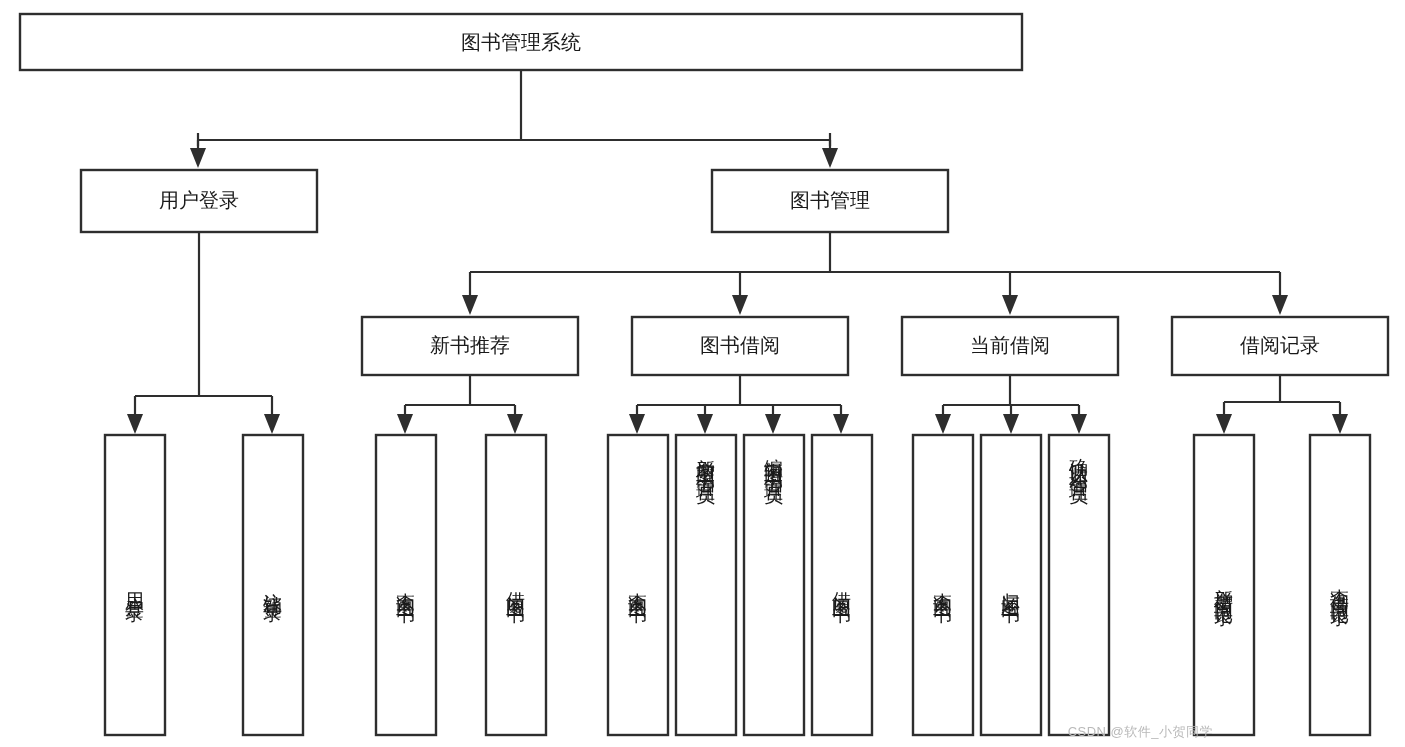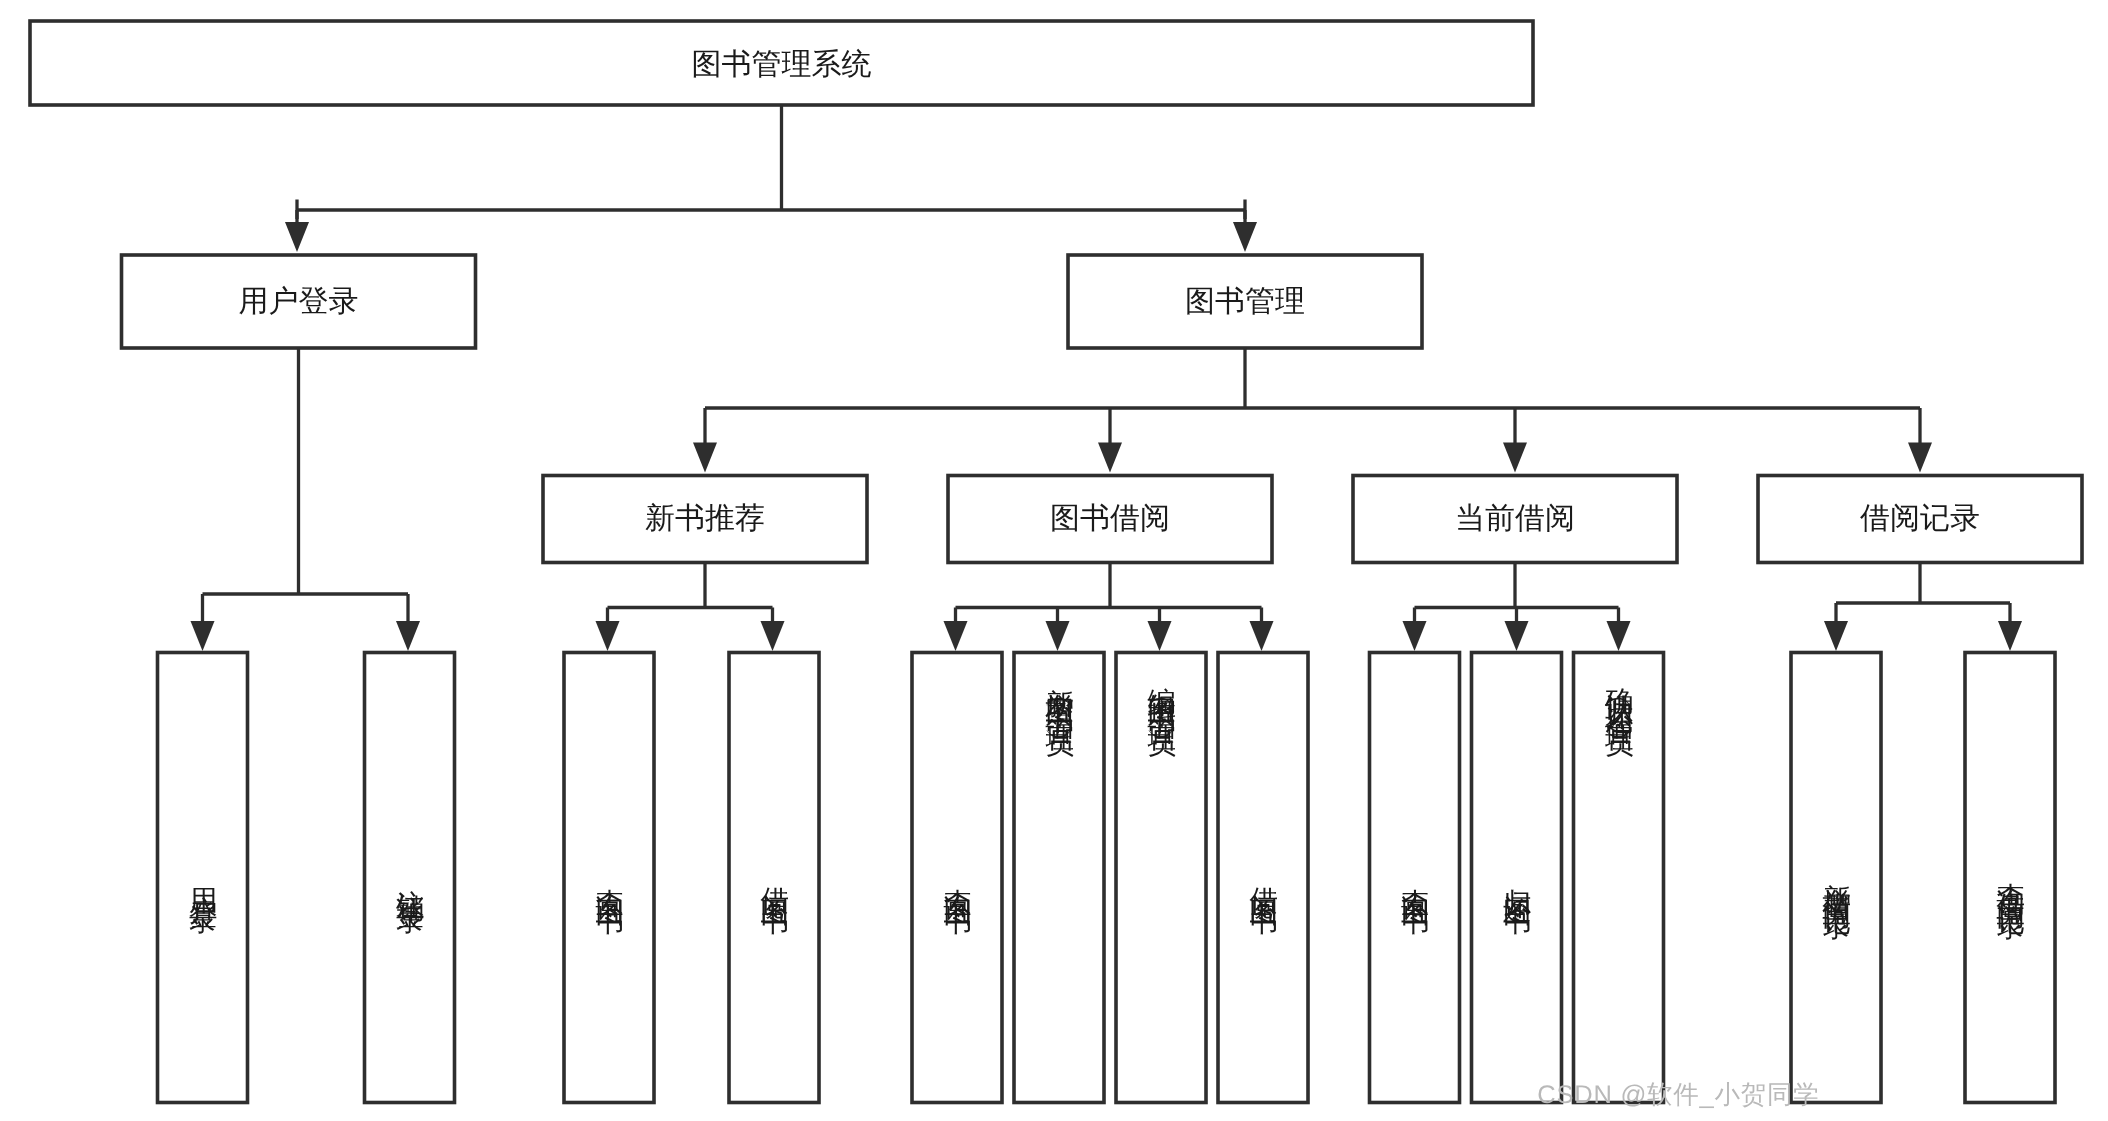--- a/index.html
+++ b/index.html
@@ -46,21 +46,21 @@
     fill: #1a1a1a;
     font-size: 20px;
     text-anchor: middle;
     dominant-baseline: middle;
   }
   .watermark {
     position: absolute;
     right: 8px;
     bottom: 6px;
     font-family: "Liberation Sans", "DejaVu Sans", sans-serif;
-    font-size: 17px;
+    font-size: 13px;
     color: #b9b9b9;
     white-space: nowrap;
     letter-spacing: 0.5px;
   }
 </style>
 </head>
 <body>
 
 <div id="diagram-root">
 

